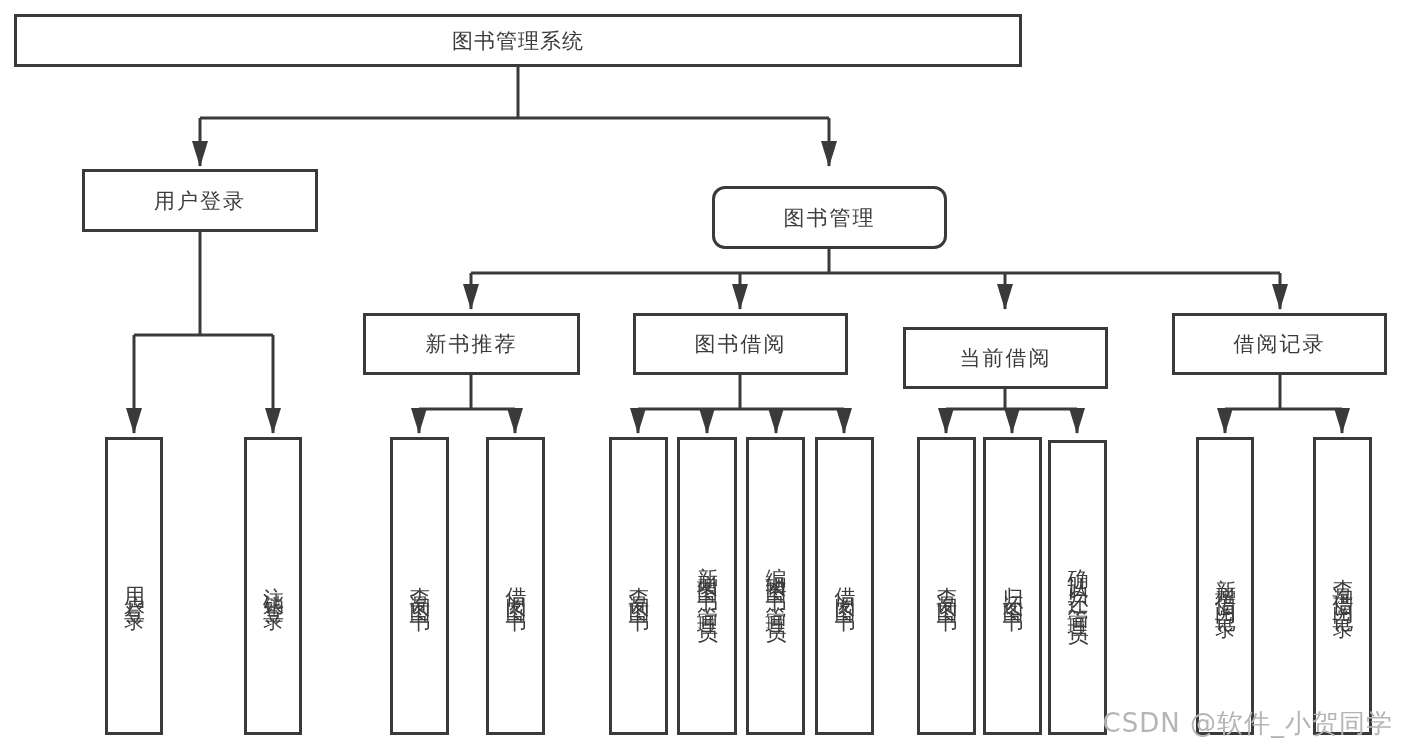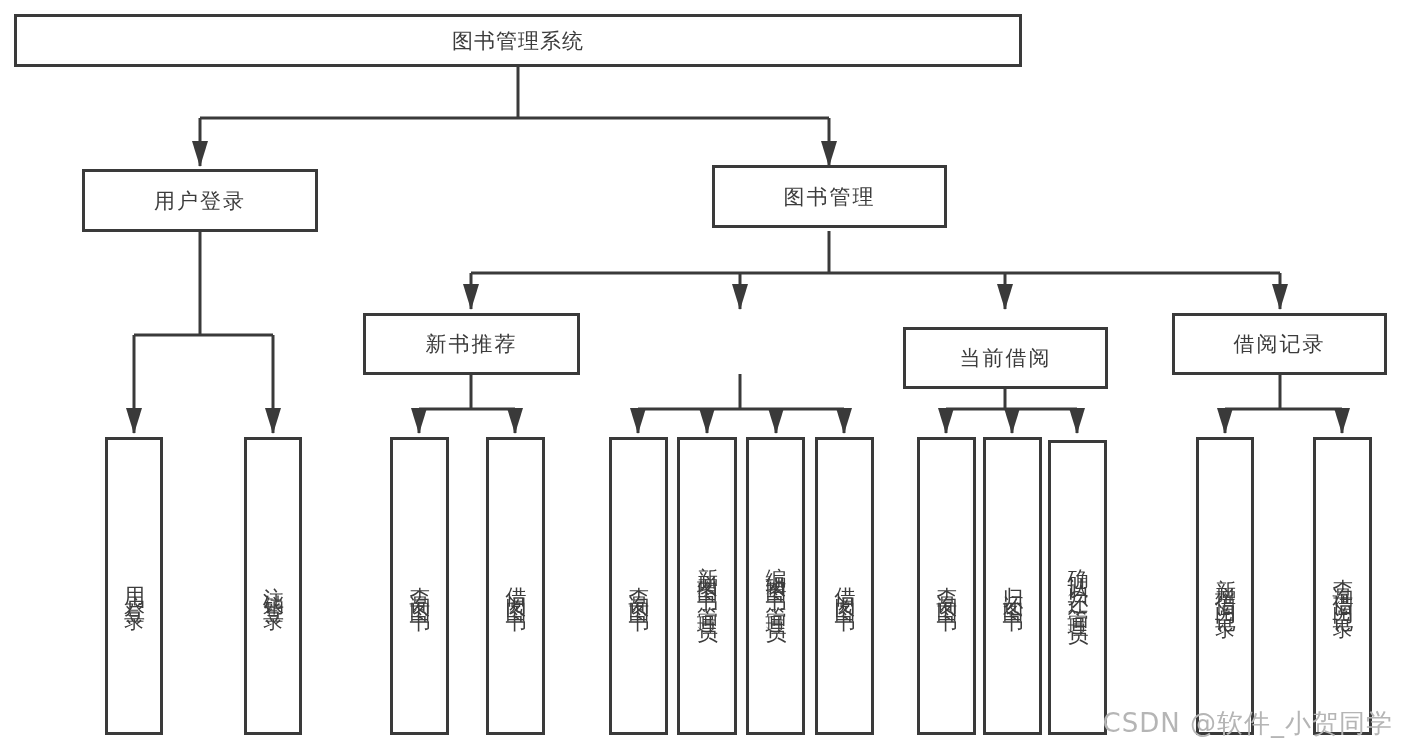--- a/index.html
+++ b/index.html
@@ -113,26 +113,29 @@
     </g>
   </svg>
 
   <div class="box" style="left:14px; top:14px; width:1008px; height:53px;">
     <span class="root-label">图书管理系统</span>
   </div>
 
   <div class="box" style="left:82px; top:169px; width:236px; height:63px;">
     <span class="h-label">用户登录</span>
   </div>
-  <div class="box" style="left:712px; top:165px; width:235px; height:63px;">
+  <div class="box" style="left:712px; top:186px; width:235px; height:63px;border-radius:13px;">
     <span class="h-label">图书管理</span>
   </div>
 
   <div class="box" style="left:363px; top:313px; width:217px; height:62px;align-items:center;">
     <span class="h-label">新书推荐</span>
+  </div>
+  <div class="box" style="left:633px; top:313px; width:215px; height:62px;">
+    <span class="h-label">图书借阅</span>
   </div>
   <div class="box" style="left:903px; top:327px; width:205px; height:62px;">
     <span class="h-label">当前借阅</span>
   </div>
   <div class="box" style="left:1172px; top:313px; width:215px; height:62px;">
     <span class="h-label">借阅记录</span>
   </div>
 
   <div class="box v-box" style="left:105px; top:437px; width:58px; height:298px;">
     <span class="v-label">用户登录</span>

